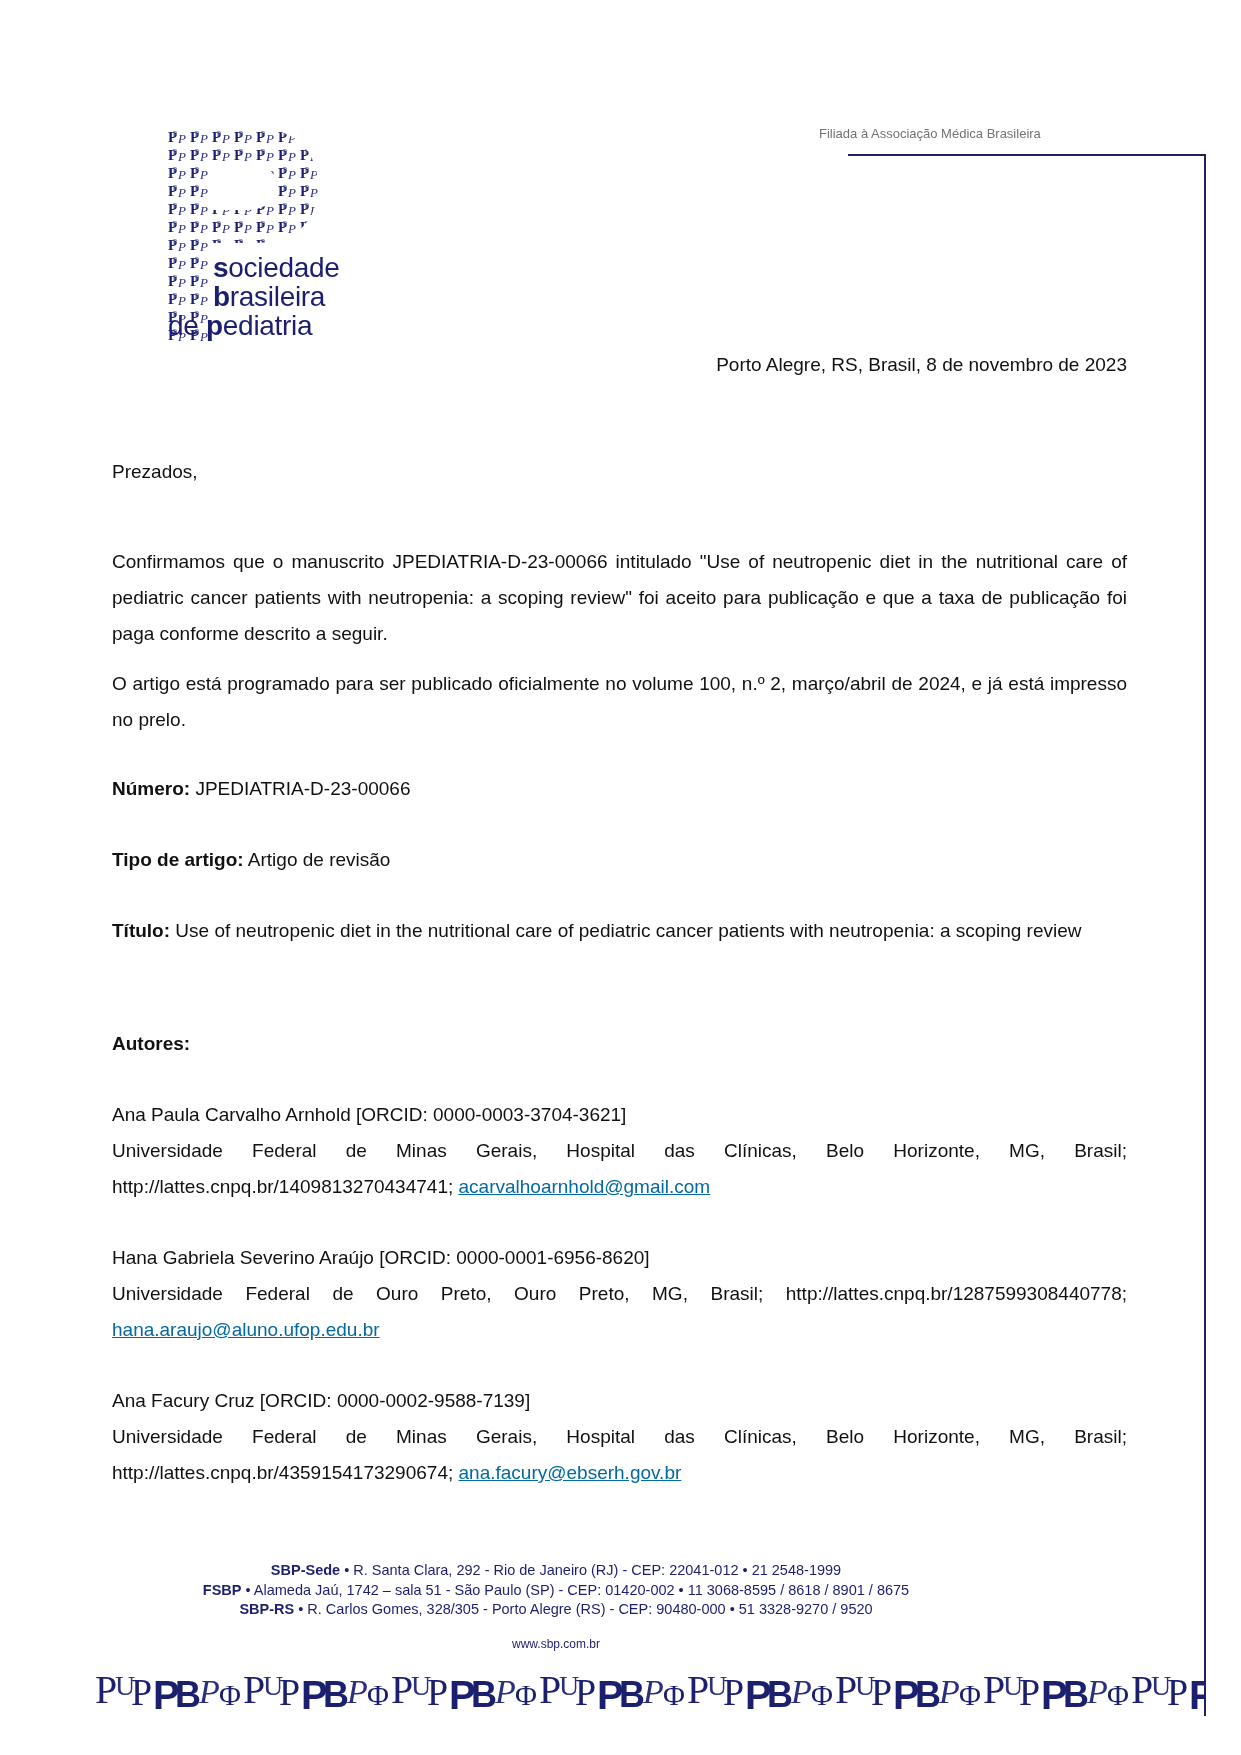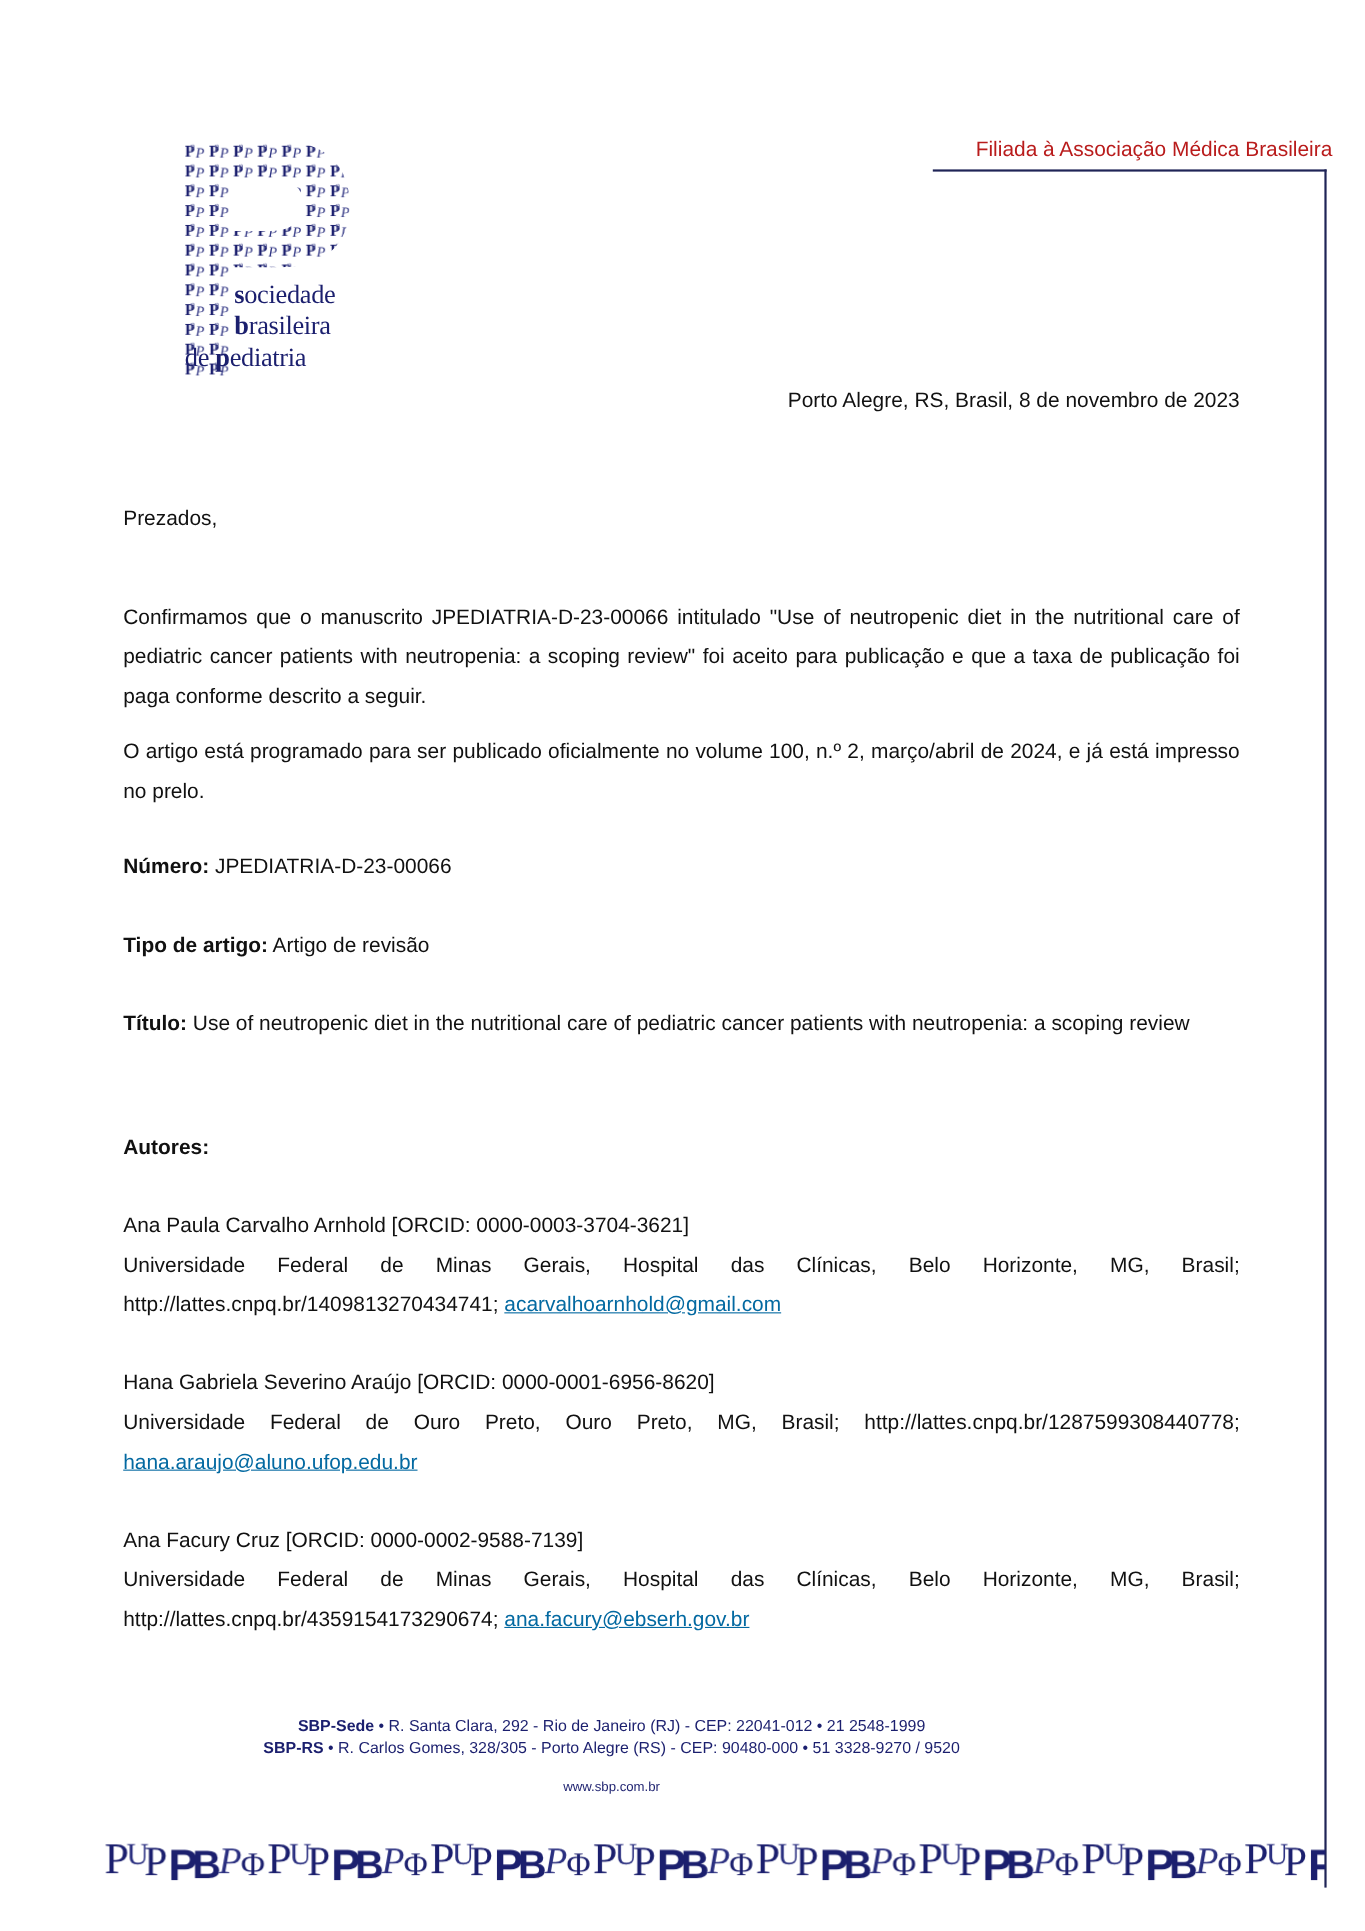--- a/index.html
+++ b/index.html
@@ -3,27 +3,27 @@
 <meta charset="utf-8">
 <style>
   html, body { margin: 0; padding: 0; background: #ffffff; }
   body { width: 1241px; height: 1755px; position: relative; overflow: hidden;
          font-family: "Liberation Sans", sans-serif; color: #111111; }
 
   
   .logo { position: absolute; left: 168px; top: 128px; width: 200px; height: 215px; }
   .logo-p { position: absolute; left: 0; top: 0; width: 150px; height: 215px; }
   .logo-text { position: absolute; left: 45px; top: 126px; color: #1b1f6e;
-               font-family: Liberation Serif, serif; font-size: 24px; line-height: 28px; letter-spacing: -0.3px; }
+               font-family: Liberation Sans, sans-serif; font-size: 28px; line-height: 28px; letter-spacing: -0.3px; }
   .logo-text .line { display: block; height: 29px; }
   .logo-text .line.full { margin-left: -45px; }
   .logo-text b { font-weight: bold; }
 
   
-  .affiliation { position: absolute; left: 887px; top: 126px; font-size: 19px; color: #b91c1c; }
+  .affiliation { position: absolute; left: 819px; top: 126px; font-size: 13px; color: #737373; }
   .frame-top { position: absolute; left: 848px; top: 154px; width: 358px; height: 2px; background: #1f2456; }
   .frame-right { position: absolute; left: 1204px; top: 154px; width: 2px; height: 1562px; background: #1f2456; }
 
   
   .date { position: absolute; right: 114px; top: 354px; font-size: 19px; }
   .para { position: absolute; left: 112px; width: 1015px; font-size: 19px; line-height: 36px; text-align: justify; }
   .para b { font-weight: bold; }
   a.link { color: #0369a1; text-decoration: underline; }
 
   
@@ -94,20 +94,21 @@
   <div><span>Universidade Federal de Ouro Preto, Ouro Preto, MG, Brasil; http://lattes.cnpq.br/1287599308440778; </span><a class="link">hana.araujo@aluno.ufop.edu.br</a></div>
 </div>
 
 <div class="para" style="top:1383px;">
   <div>Ana Facury Cruz [ORCID: 0000-0002-9588-7139]</div>
   <div><span>Universidade Federal de Minas Gerais, Hospital das Clínicas, Belo Horizonte, MG, Brasil; http://lattes.cnpq.br/4359154173290674;  </span><a class="link">ana.facury@ebserh.gov.br</a></div>
 </div>
 
 <div class="footer">
   <div><b>SBP-Sede</b><span> • R. Santa Clara, 292 - Rio de Janeiro (RJ) - CEP: 22041-012 • 21 2548-1999</span></div>
+  <div><b>FSBP</b><span> • Alameda Jaú, 1742 – sala 51 - São Paulo (SP) - CEP: 01420-002 • 11 3068-8595 / 8618 / 8901 / 8675</span></div>
   <div><b>SBP-RS</b><span> • R. Carlos Gomes, 328/305 - Porto Alegre (RS) - CEP: 90480-000 • 51 3328-9270 / 9520</span></div>
   <div class="web">www.sbp.com.br</div>
 </div>
 
 <svg class="pattern" viewBox="0 0 1110 46" xmlns="http://www.w3.org/2000/svg">
   <defs>
     <pattern id="pband" width="148" height="46" patternUnits="userSpaceOnUse">
       <text x="0" y="38" font-family="Liberation Serif, serif" font-size="40" fill="#1b1f6e">P</text>
       <text x="20" y="30" font-family="Liberation Serif, serif" font-size="28" fill="#2a2f80">U</text>
       <text x="36" y="40" font-family="Liberation Serif, serif" font-size="38" fill="#1b1f6e">P</text>

